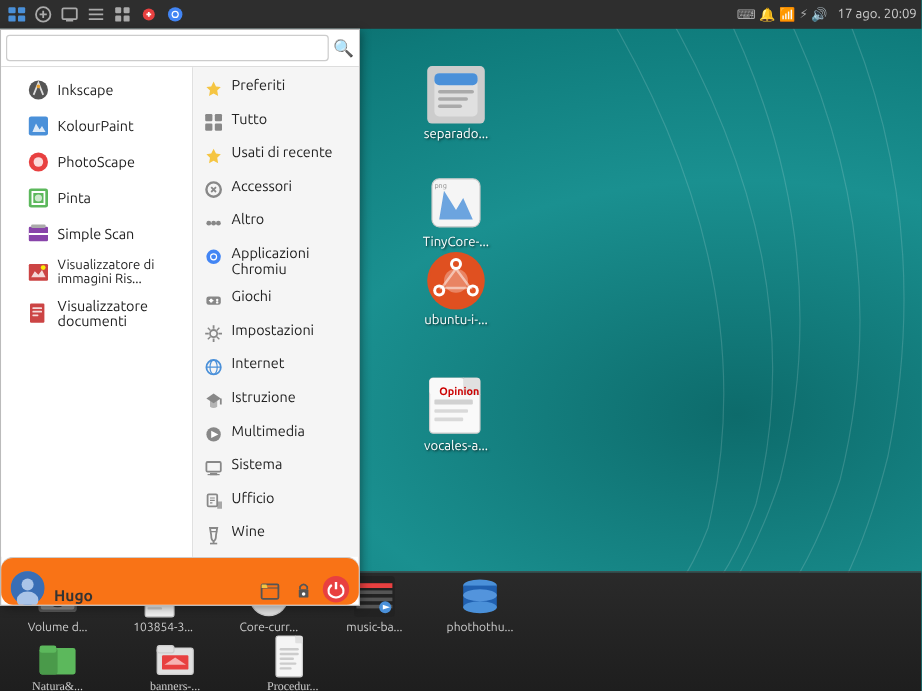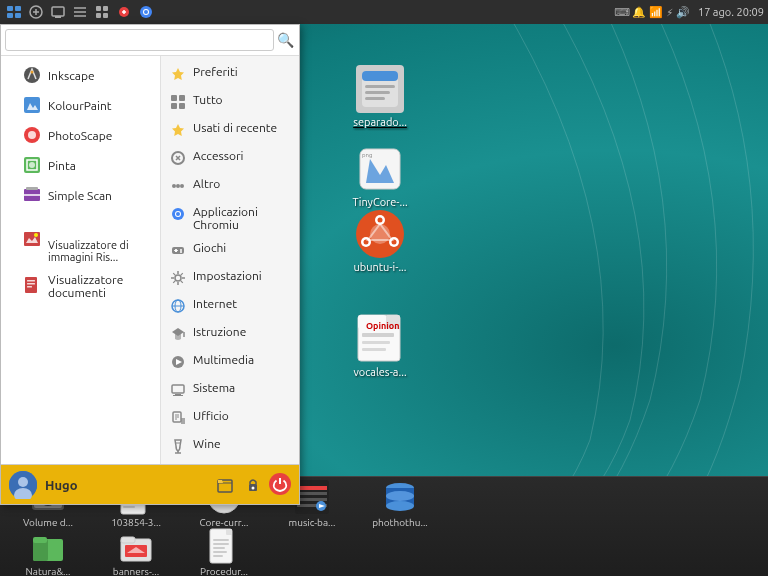--- a/index.html
+++ b/index.html
@@ -112,23 +112,24 @@
       height: 50px;
       display: flex;
       align-items: center;
       padding: 0 8px;
       gap: 8px;
     }
 
     .taskbar-bottom-row {
       height: 50px;
       display: flex;
-      align-items: flex-end;
+      align-items: center;
       padding: 0 8px;
-      gap: 8px;
+      gap: 18px;
+      font-family: Liberation Serif, serif;
     }
 
     .taskbar-item {
       display: flex;
       flex-direction: column;
       align-items: center;
       width: 80px;
       cursor: pointer;
     }
 
@@ -246,26 +247,27 @@
       height: 18px;
       display: flex;
       align-items: center;
       justify-content: center;
       flex-shrink: 0;
     }
 
     
     .menu-user-bar {
       height: 40px;
-      background: #eab308;
+      background: #f97316;
       border-top: 1px solid #ccc;
       display: flex;
-      align-items: center;
+      align-items: flex-end;
       padding: 0 8px;
       gap: 8px;
+      border-radius: 10px;
     }
 
     .user-avatar {
       width: 28px;
       height: 28px;
       border-radius: 50%;
       background: linear-gradient(135deg, #4a90d9, #2060b0);
       display: flex;
       align-items: center;
       justify-content: center;
@@ -453,21 +455,21 @@
         </div>
 
         <div class="menu-app-item">
           <div class="menu-app-icon">
             <svg width="20" height="20" viewBox="0 0 20 20">
               <rect x="2" y="3" width="16" height="14" rx="1" fill="#cc4444"></rect>
               <path d="M4 14 L7 9 L10 12 L13 8 L16 14Z" fill="white" opacity="0.8"></path>
               <circle cx="14" cy="6" r="2" fill="yellow" opacity="0.9"></circle>
             </svg>
           </div>
-          <span style="font-size:11px;margin-top:24px;">Visualizzatore di immagini Ris...</span>
+          <span style="font-size:11px;">Visualizzatore di immagini Ris...</span>
         </div>
 
         <div class="menu-app-item">
           <div class="menu-app-icon">
             <svg width="20" height="20" viewBox="0 0 20 20">
               <rect x="3" y="1" width="12" height="16" rx="1" fill="#cc4444"></rect>
               <rect x="5" y="4" width="8" height="1.5" rx="0.5" fill="white" opacity="0.8"></rect>
               <rect x="5" y="7" width="8" height="1.5" rx="0.5" fill="white" opacity="0.8"></rect>
               <rect x="5" y="10" width="5" height="1.5" rx="0.5" fill="white" opacity="0.8"></rect>
             </svg>
@@ -645,21 +647,21 @@
         <button class="user-action-btn" style="background:#e84040;border-radius:50%;color:white;width:22px;height:22px;">
           <svg width="16" height="16" viewBox="0 0 16 16">
             <path d="M8 2 L8 8" stroke="white" stroke-width="2"></path>
             <path d="M4.5 4.5 Q1 7 2 11 Q3 14 8 15 Q13 14 14 11 Q15 7 11.5 4.5" fill="none" stroke="white" stroke-width="1.8"></path>
           </svg>
         </button>
       </div>
     </div>
   </div>
 
-  <div class="desktop-icon" style="top:65px;left:340px;text-decoration:underline;">
+  <div class="desktop-icon" style="top:55px;left:340px;">
     <div class="desktop-icon-img" style="width:48px;height:48px;background:#ccc;border-radius:4px;display:flex;align-items:center;justify-content:center;">
       <svg width="40" height="40" viewBox="0 0 40 40">
         <rect x="2" y="2" width="36" height="36" rx="4" fill="#e0e0e0"></rect>
         <rect x="2" y="2" width="36" height="10" rx="4" fill="#4a90d9"></rect>
         <rect x="5" y="16" width="30" height="3" rx="1.5" fill="#aaa"></rect>
         <rect x="5" y="22" width="25" height="3" rx="1.5" fill="#aaa"></rect>
         <rect x="5" y="28" width="20" height="3" rx="1.5" fill="#aaa"></rect>
       </svg>
     </div>
     <span class="desktop-icon-label">separado...</span>

